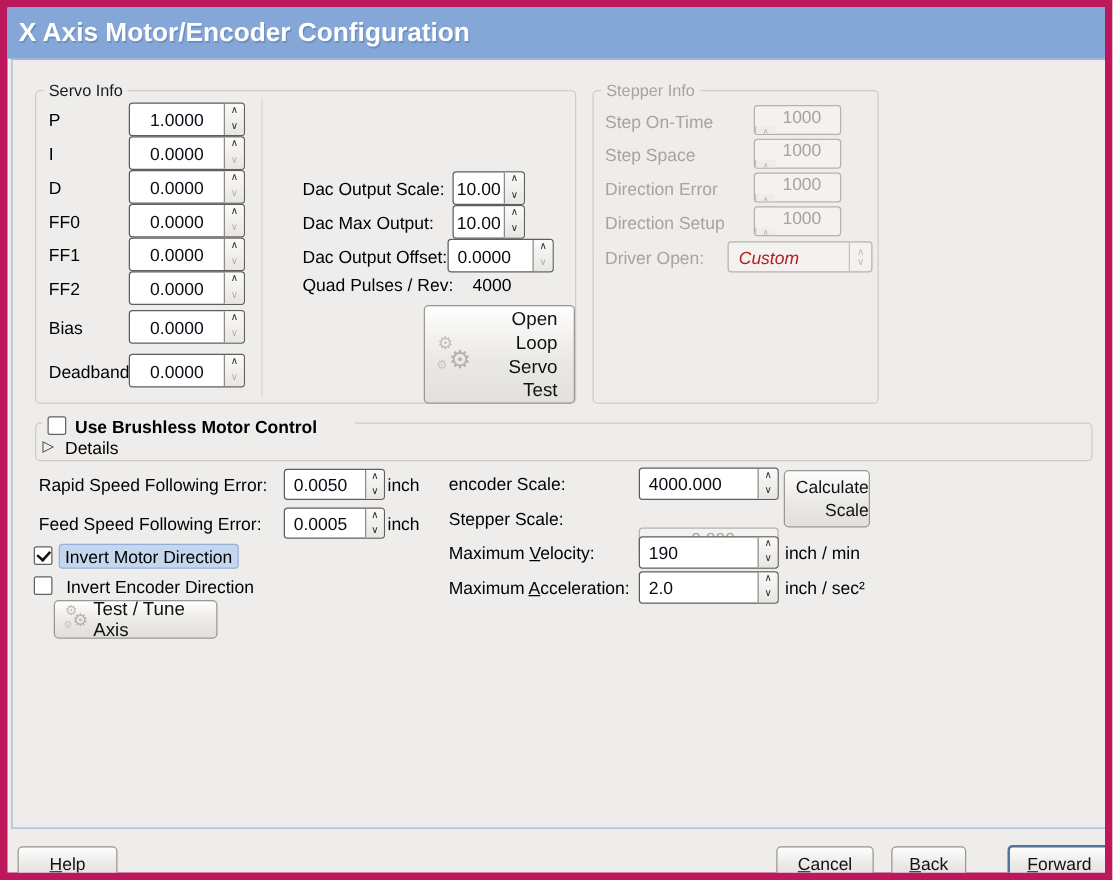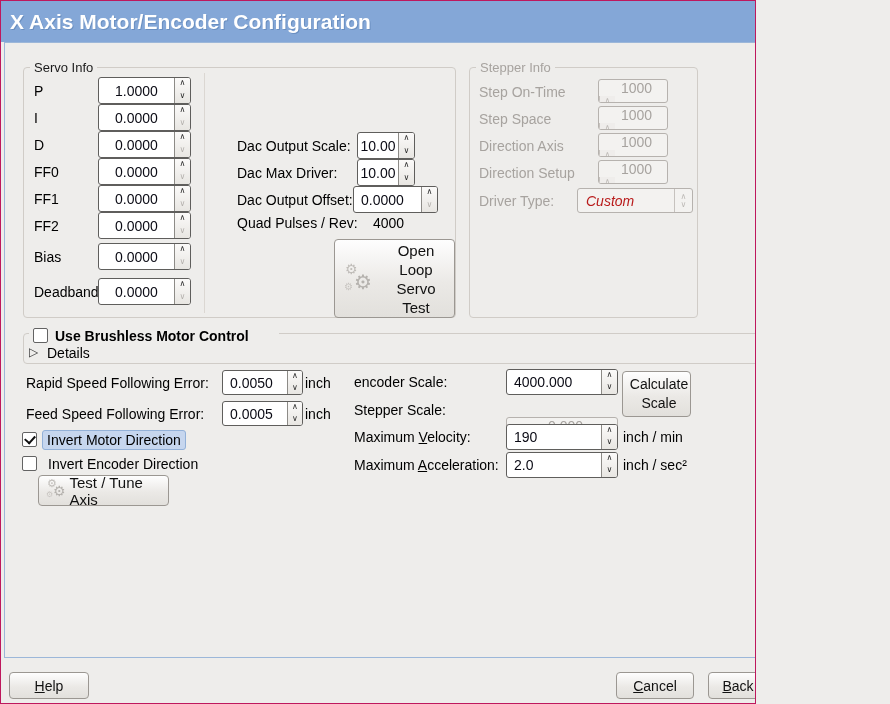--- a/index.html
+++ b/index.html
@@ -1,18 +1,18 @@
 <!DOCTYPE html>
 <html><head>
 <meta charset="utf-8">
 <style>
   * { box-sizing: border-box; margin: 0; padding: 0; }
   html,body { width:890px; height:704px; }
   body { font-family: "Liberation Sans", sans-serif; background:#eeedeb; }
-  .window { position:relative; width:756px; height:704px; background:#eeedeb; border:1px solid #be185d; overflow:hidden; }
+  .window { position:relative; width:890px; height:704px; background:#eeedeb; border:6px solid #be185d; overflow:hidden; }
   .titlebar { position:absolute; left:0; top:0; width:890px; height:41px; background:#84a7d7; }
   .titlebar .ttl { display:block; line-height:41px; padding-left:9px; font-size:21px; font-weight:bold; color:#ffffff; text-shadow:1px 1px 0 #6a8fc0; }
   .content-border { position:absolute; left:3px; top:41px; width:883px; height:616px; border:1px solid #9cb7d9; background:transparent; }
 
   .frame { position:absolute; border:1px solid #d0ccc7; border-radius:4px; }
   .frame-title { position:absolute; background:#eeedeb; padding:0 4px; font-size:13px; color:#1a1a1a; line-height:15px; }
   .frame-title.dis { color:#a7a39f; }
   .vsep { position:absolute; width:1px; background:#dbd7d2; }
 
   .lbl { position:absolute; font-size:14px; color:#000; line-height:20px; white-space:nowrap; }
@@ -35,21 +35,21 @@
   .combo .arr { width:18px; display:flex; flex-direction:column; justify-content:center; border-left:1px solid #c6c2be; }
   .combo .arr i { font-style:normal; font-size:8px; line-height:8px; text-align:center; color:#bdbab6; }
 
   .cb { position:absolute; width:15px; height:15px; background:#ffffff; border:1px solid #636363; border-radius:2px; }
   .cb.checked::after { content:""; position:absolute; left:2px; top:2px; width:8px; height:5px; border-left:2px solid #101010; border-bottom:2px solid #101010; transform:rotate(-48deg); }
 
   .hl-label { position:absolute; background:#c6d6ee; border:1px solid #93b1d8; border-radius:3px; font-size:14px; line-height:18px; padding:0 4px; color:#000; white-space:nowrap; }
 
   .btn { position:absolute; display:flex; align-items:center; justify-content:center; background:linear-gradient(180deg,#fefefe,#ebe9e6 55%,#e2e0dc); border:1px solid #9b9792; border-radius:4px; font-size:14px; color:#111; cursor:default; }
   .btn.focus { border:2px solid #56729f; }
-  .btn .mono-lines { text-align:center; }
+  .btn .mono-lines { text-align:right; }
 
   .gears { position:relative; display:inline-block; }
   .gears span { position:absolute; font-style:normal; }
   .g1 { color:#c8c5c1; } .g2 { color:#b5b2ae; } .g3 { color:#c0bdb9; }
 
   .expander-arrow { position:absolute; font-size:12px; color:#333; line-height:14px; }
   u { text-decoration:underline; }
 </style>
 </head>
 <body>
@@ -137,21 +137,21 @@
   </div>
 
   <div class="lbl" style="left:236px;top:135px">Dac Output Scale:</div>
   <div class="spinbox center" style="left:356px;top:131px;width:58px;height:27px">
     <span class="val">10.00</span>
     <span class="spin">
         <i class="up">∧</i>
         <i class="dn">∨</i>
       </span>
   </div>
-  <div class="lbl" style="left:236px;top:162px">Dac Max Driver:</div>
+  <div class="lbl" style="left:236px;top:162px">Dac Max Output:</div>
   <div class="spinbox center" style="left:356px;top:158px;width:58px;height:27px">
     <span class="val">10.00</span>
     <span class="spin">
         <i class="up">∧</i>
         <i class="dn">∨</i>
       </span>
   </div>
   <div class="lbl" style="left:236px;top:189px">Dac Output Offset:</div>
   <div class="spinbox" style="left:352px;top:185px;width:85px;height:27px">
     <span class="val">0.0000</span>
@@ -184,37 +184,37 @@
       </span>
   </div>
   <div class="lbl dis" style="left:478px;top:108px">Step Space</div>
   <div class="spinbox disabled" style="left:597px;top:105px;width:70px;height:24px">
     <span class="val">1000</span>
     <span class="spin">
         <i class="up">∧</i>
         <i class="dn">∨</i>
       </span>
   </div>
-  <div class="lbl dis" style="left:478px;top:135px">Direction Axis</div>
+  <div class="lbl dis" style="left:478px;top:135px">Direction Error</div>
   <div class="spinbox disabled" style="left:597px;top:132px;width:70px;height:24px">
     <span class="val">1000</span>
     <span class="spin">
         <i class="up">∧</i>
         <i class="dn">∨</i>
       </span>
   </div>
   <div class="lbl dis" style="left:478px;top:162px">Direction Setup</div>
   <div class="spinbox disabled" style="left:597px;top:159px;width:70px;height:24px">
     <span class="val">1000</span>
     <span class="spin">
         <i class="up">∧</i>
         <i class="dn">∨</i>
       </span>
   </div>
-  <div class="lbl dis" style="left:478px;top:190px">Driver Type:</div>
+  <div class="lbl dis" style="left:478px;top:190px">Driver Open:</div>
   <div class="combo" style="left:576px;top:187px;width:116px;height:25px">
     <span class="val">Custom</span>
     <span class="arr">
         <i>∧</i>
         <i>∨</i>
       </span>
   </div>
 
   <div class="frame" style="left:22px;top:332px;width:846px;height:31px"></div>
   <div style="position:absolute;left:28px;top:324px;width:250px;height:20px;background:#eeedeb"></div>

